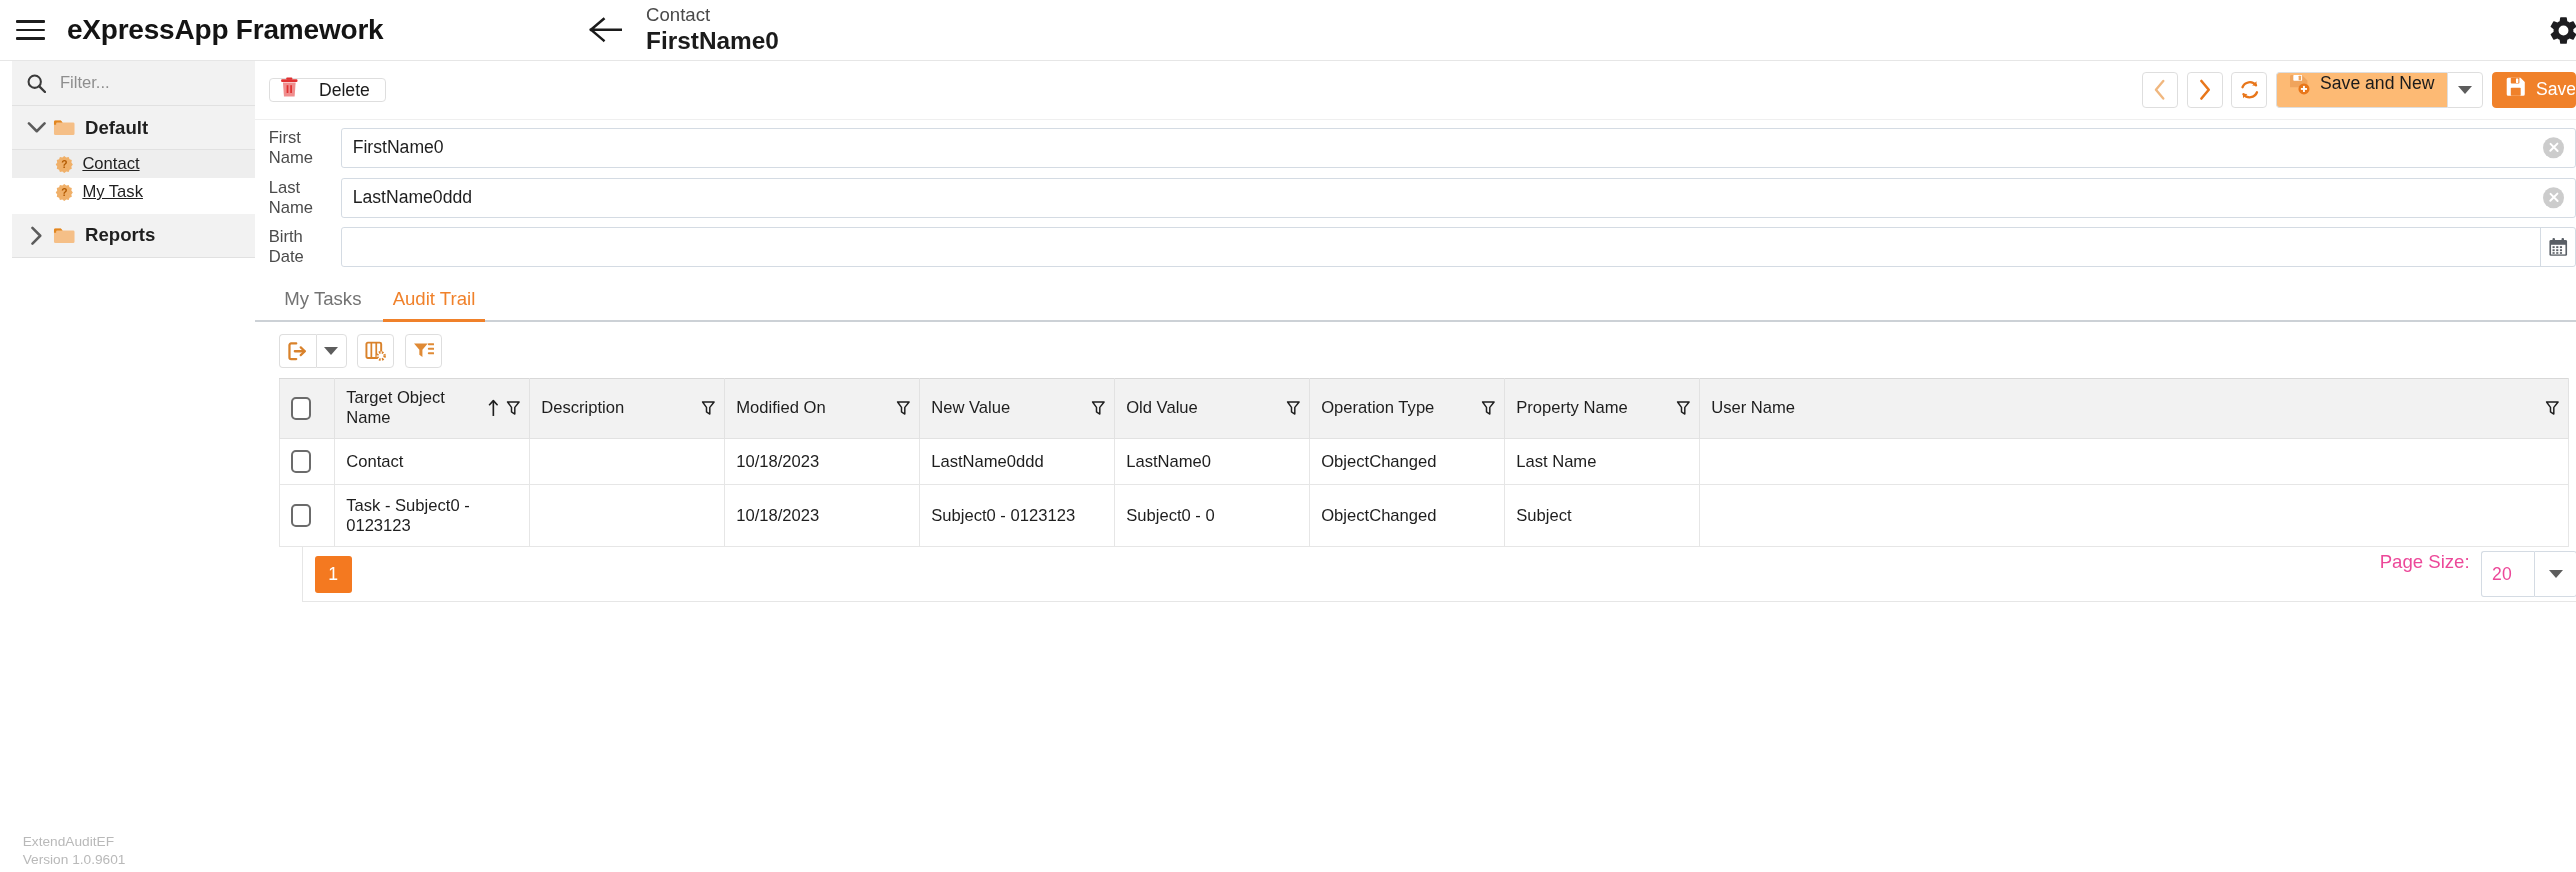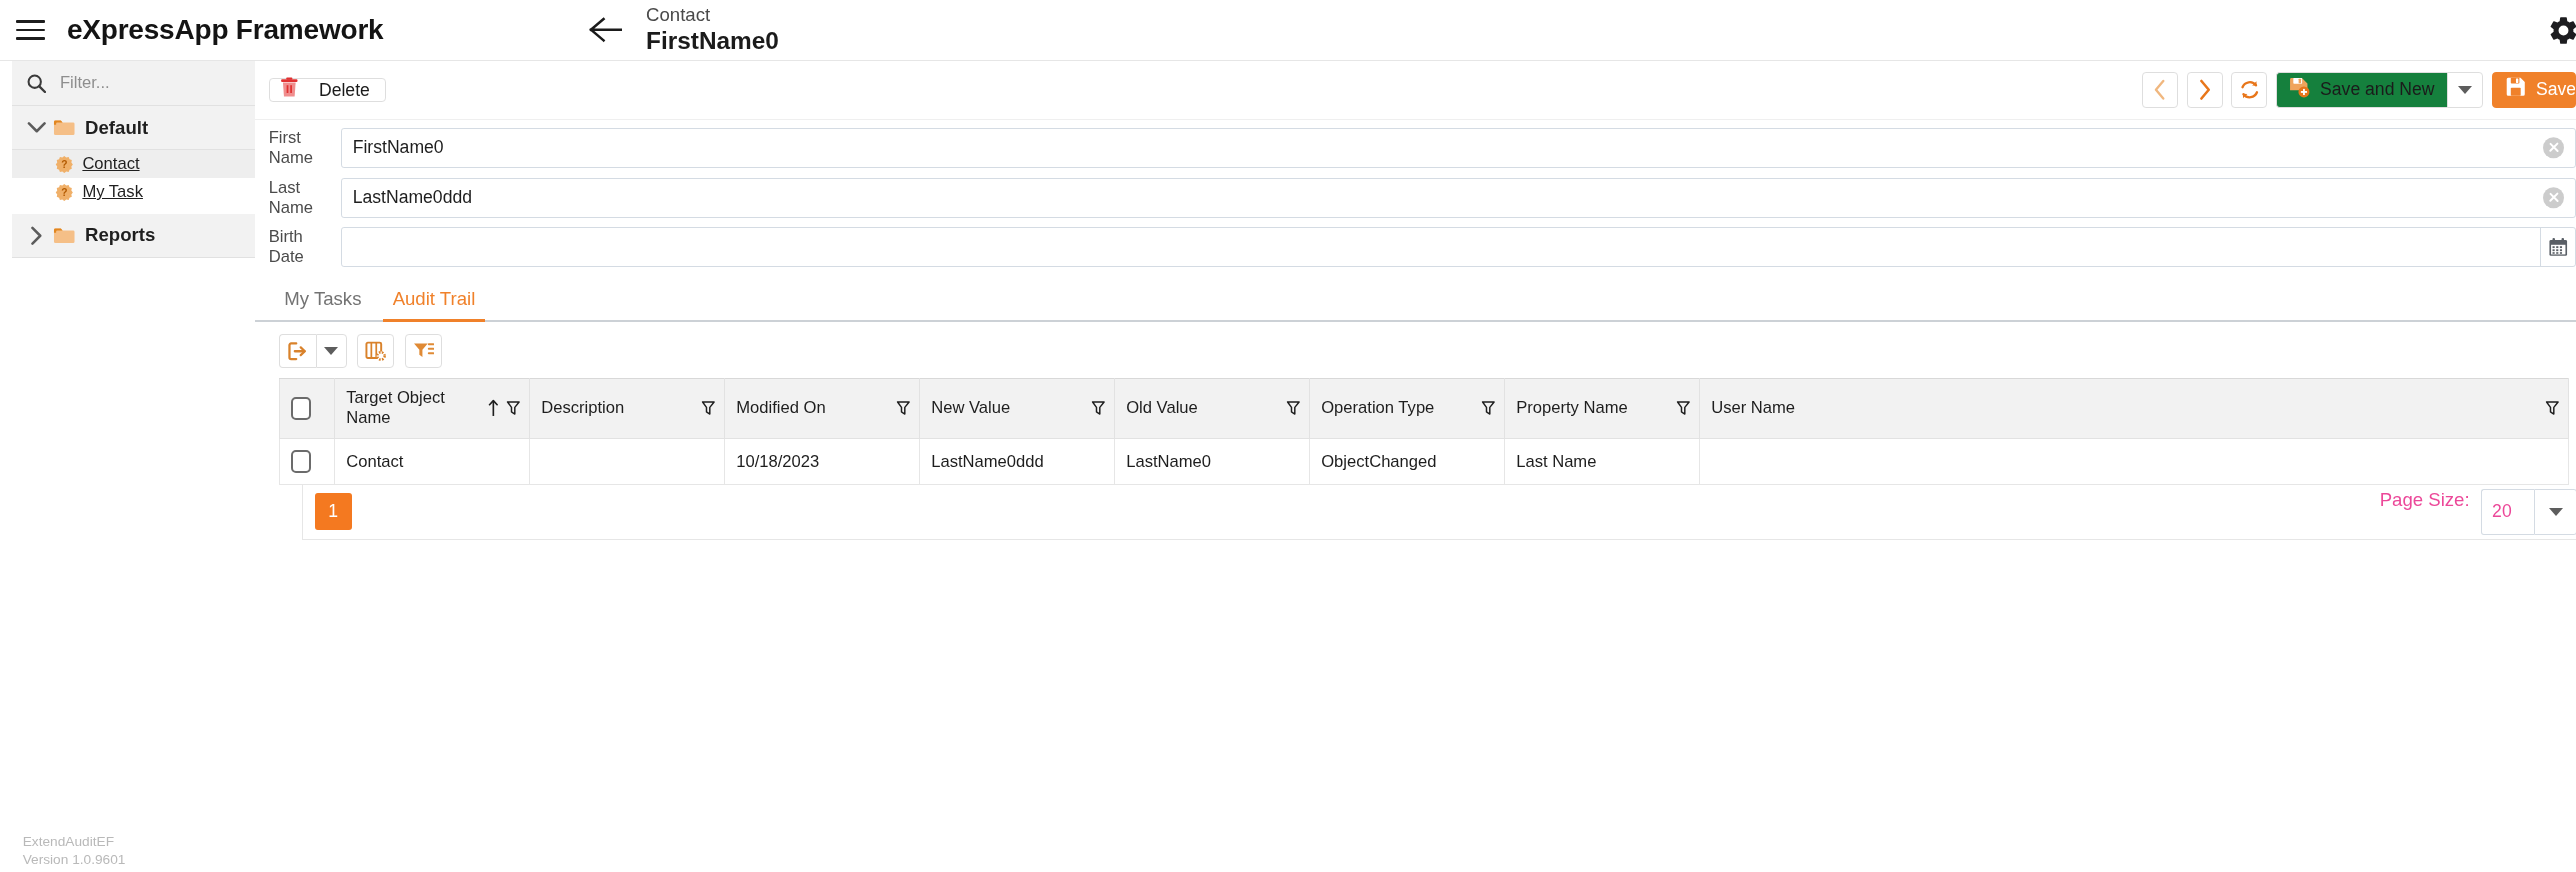--- a/index.html
+++ b/index.html
@@ -111,24 +111,24 @@
 
   .toolbar-right {
     position:absolute; right: 0; top: 10.7px;
     display:flex; align-items:center; gap: 8.8px;
   }
   .sq-btn { width: 36px; height: 36px; }
   .sq-btn.nav-prev { color:#f4b87a; }
   .sq-btn.nav-next { color:#e8761a; }
   .split-btn { display:flex; height:36px; }
   .split-main {
-    display:flex; align-items:center; gap:9.8px;
+    display:flex; gap:9.8px;
     padding: 0 12.7px 0 10.7px; border:1px solid #dedede;
     border-right: none; border-radius: 3.9px 0 0 3.9px;
-    background:#15803d; font-size:17.6px; color:#1b1b1b; cursor:pointer;
+    background:#fdba74; font-size:17.6px; color:#1b1b1b; cursor:pointer;
   }
   .split-arrow {
     width: 36px; border:1px solid #dedede; border-radius: 0 3.9px 3.9px 0;
     background:#fff; display:flex; align-items:center; justify-content:center; cursor:pointer;
   }
   .btn-save {
     height:36px; background:#f0812a; border:1px solid #f0812a; color:#fff;
     display:flex; align-items:center; gap:9.8px; padding: 0 13.7px 0 11.7px;
     border-radius:3.9px; font-size:17.6px; cursor:pointer;
     white-space: nowrap; overflow: hidden;
@@ -599,20 +599,33 @@
           </td>
           <td>Contact</td>
           <td></td>
           <td>10/18/2023</td>
           <td>LastName0ddd</td>
           <td>LastName0</td>
           <td>ObjectChanged</td>
           <td>Last Name</td>
           <td></td>
         </tr>
+        <tr>
+          <td class="chk-col">
+            <span class="chk"></span>
+          </td>
+          <td>Task - Subject0 - 0123123</td>
+          <td></td>
+          <td>10/18/2023</td>
+          <td>Subject0 - 0123123</td>
+          <td>Subject0 - 0</td>
+          <td>ObjectChanged</td>
+          <td>Subject</td>
+          <td></td>
+        </tr>
       </tbody>
     </table>
 
     <div class="pager">
       <div class="page-btn">1</div>
       <div class="pagesize-box">
         <span>Page Size:</span>
         <div class="ps-select">
           <div class="ps-val">20</div>
           <div class="ps-arrow">

